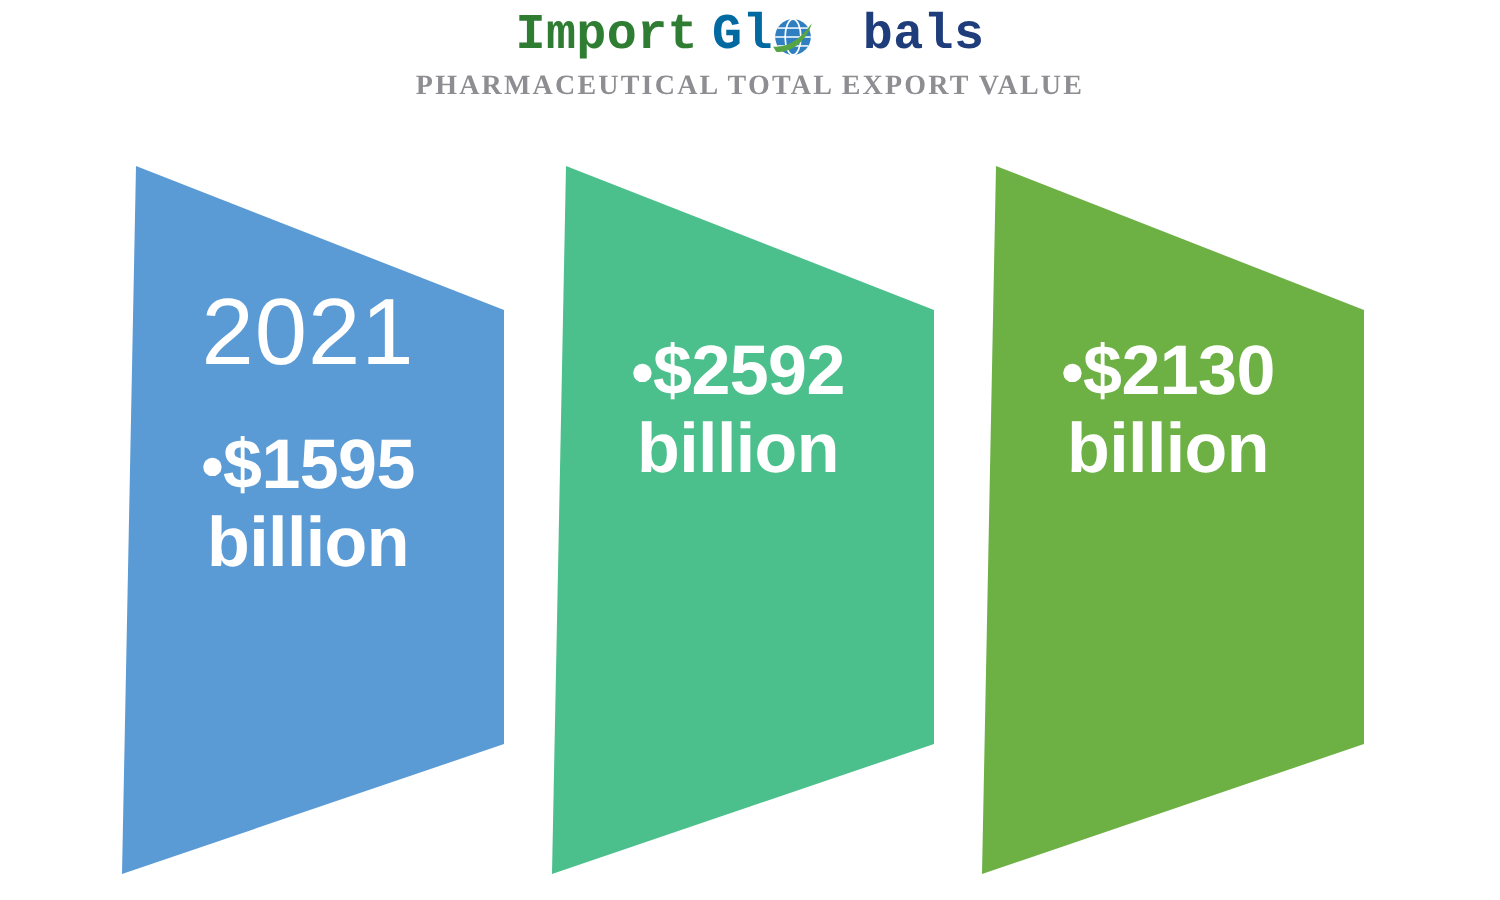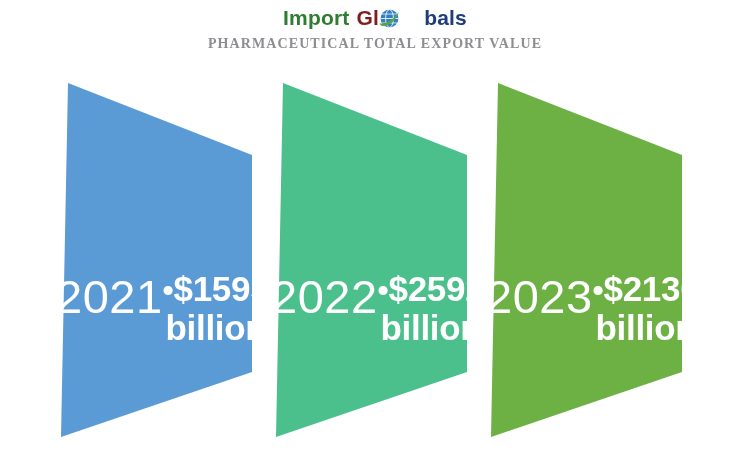--- a/index.html
+++ b/index.html
@@ -24,28 +24,28 @@
     top: 0px;
     left: 0;
     width: 750px;
     height: 34px;
     display: flex;
     align-items: center;
     justify-content: center;
     gap: 0px;
   }
   .logo-text {
-    font-family: Liberation Sans, sans-serif;
-    font-size: 21px;
+    font-family: Liberation Mono, monospace;
+    font-size: 25px;
     font-weight: 600;
     letter-spacing: 0.2px;
     line-height: 1;
   }
   .logo-import { color: #2e7d32; margin-right: 7px; }
-  .logo-gl { color: #7f1d1d; }
+  .logo-gl { color: #0369a1; }
   .logo-bals { color: #1f3d7a; margin-left: 24px; }
   .globe-wrap {
     display: inline-flex;
     align-items: center;
     justify-content: center;
     width: 21px;
     height: 21px;
     position: relative;
     top: 1px;
     margin: 0 0px;
@@ -93,21 +93,21 @@
   .panel-2 { left: 271px; }
   .panel-3 { left: 486px; }
 
   .panel-content {
     position: absolute;
     left: 0;
     top: 0;
     width: 196px;
     height: 372px;
     display: flex;
-    flex-direction: row;
+    flex-direction: column;
     align-items: center;
     justify-content: flex-start;
     padding-top: 64px;
     box-sizing: border-box;
     pointer-events: none;
   }
   .panel-year {
     color: #ffffff;
     font-size: 47px;
     font-weight: 400;
@@ -168,34 +168,32 @@
           <span class="value-line2">billion</span>
         </div>
       </div>
     </div>
 
     <div class="panel panel-2">
       <svg class="panel-shape" viewBox="0 0 240 372" preserveAspectRatio="none" xmlns="http://www.w3.org/2000/svg">
         <polygon points="12,5 196,77 196,294 5,359" fill="#4cc08c"></polygon>
       </svg>
       <div class="panel-content">
-        <div class="panel-year">2022</div>
         <div class="panel-value">
           <span class="bullet">•</span><span>$2592</span>
           <span class="value-line2">billion</span>
         </div>
       </div>
     </div>
 
     <div class="panel panel-3">
       <svg class="panel-shape" viewBox="0 0 240 372" preserveAspectRatio="none" xmlns="http://www.w3.org/2000/svg">
         <polygon points="12,5 196,77 196,294 5,359" fill="#6db145"></polygon>
       </svg>
       <div class="panel-content">
-        <div class="panel-year">2023</div>
         <div class="panel-value">
           <span class="bullet">•</span><span>$2130</span>
           <span class="value-line2">billion</span>
         </div>
       </div>
     </div>
 
   </div>
 </div>
 

